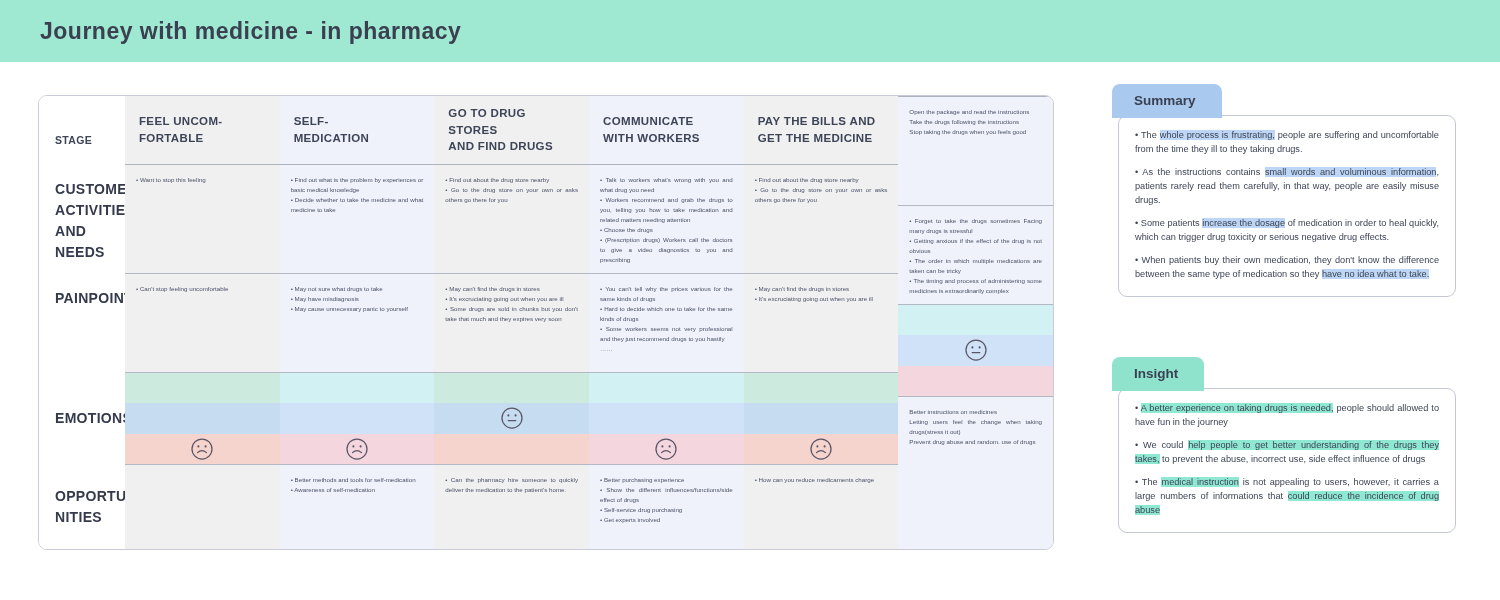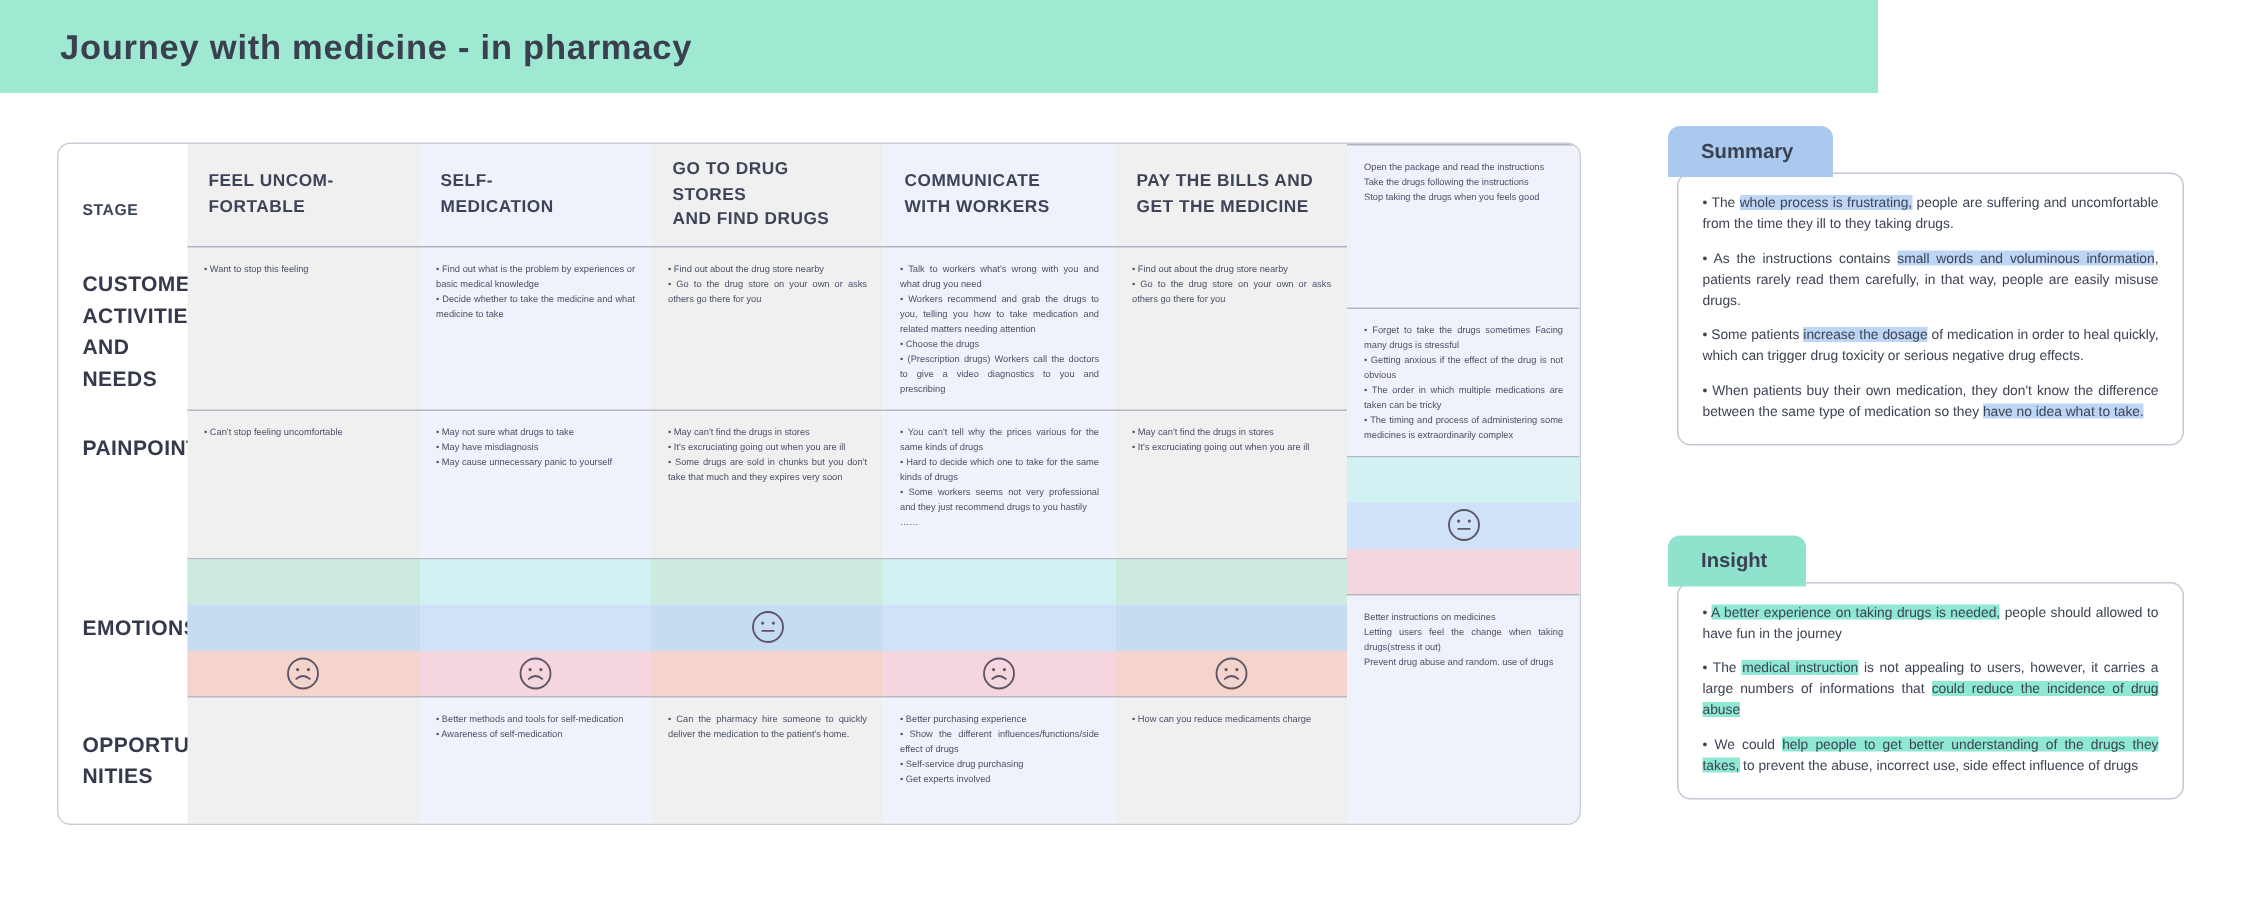--- a/index.html
+++ b/index.html
@@ -7,21 +7,21 @@
   body {
     width:1500px; height:600px;
     background:#ffffff;
     font-family:"Liberation Sans", sans-serif;
     color:#3d4355;
     overflow:hidden;
   }
 
   
   .titlebar{
-    width:1252px; height:62px;
+    width:1500px; height:62px;
     background:#9fe8d2;
     display:flex; align-items:center;
   }
   .titlebar .title{
     margin-left:40px;
     font-size:23px;
     font-weight:600;
     letter-spacing:.5px;
     color:#3a4050;
   }
@@ -399,19 +399,19 @@
           <p><span>• As the instructions contains </span><span class="hl-blue">small words and voluminous information</span><span>, patients rarely read them carefully, in that way, people are easily misuse drugs.</span></p>
           <p><span>• Some patients </span><span class="hl-blue">increase the dosage</span><span> of medication in order to heal quickly, which can trigger drug toxicity or serious negative drug effects.</span></p>
           <p><span>• When patients buy their own medication, they don't know the difference between the same type of medication so they </span><span class="hl-blue">have no idea what to take.</span></p>
         </div>
     </div>
 
     <div class="panel">
       <div class="tab tab-insight">Insight</div>
       <div class="panel-body body-insight" id="insight-body">
           <p><span>• </span><span class="hl-green">A better experience on taking drugs is needed,</span><span> people should allowed to have fun in the journey</span></p>
+          <p><span>• We could </span><span class="hl-green">help people to get better understanding of the drugs they takes,</span><span> to prevent the abuse, incorrect use, side effect influence of drugs</span></p>
           <p><span>• The </span><span class="hl-green">medical instruction</span><span> is not appealing to users, however, it carries a large numbers of informations that </span><span class="hl-green">could reduce the incidence of drug abuse</span></p>
-          <p><span>• We could </span><span class="hl-green">help people to get better understanding of the drugs they takes,</span><span> to prevent the abuse, incorrect use, side effect influence of drugs</span></p>
         </div>
     </div>
 
   </div>
 </div>
 
 </body></html>

